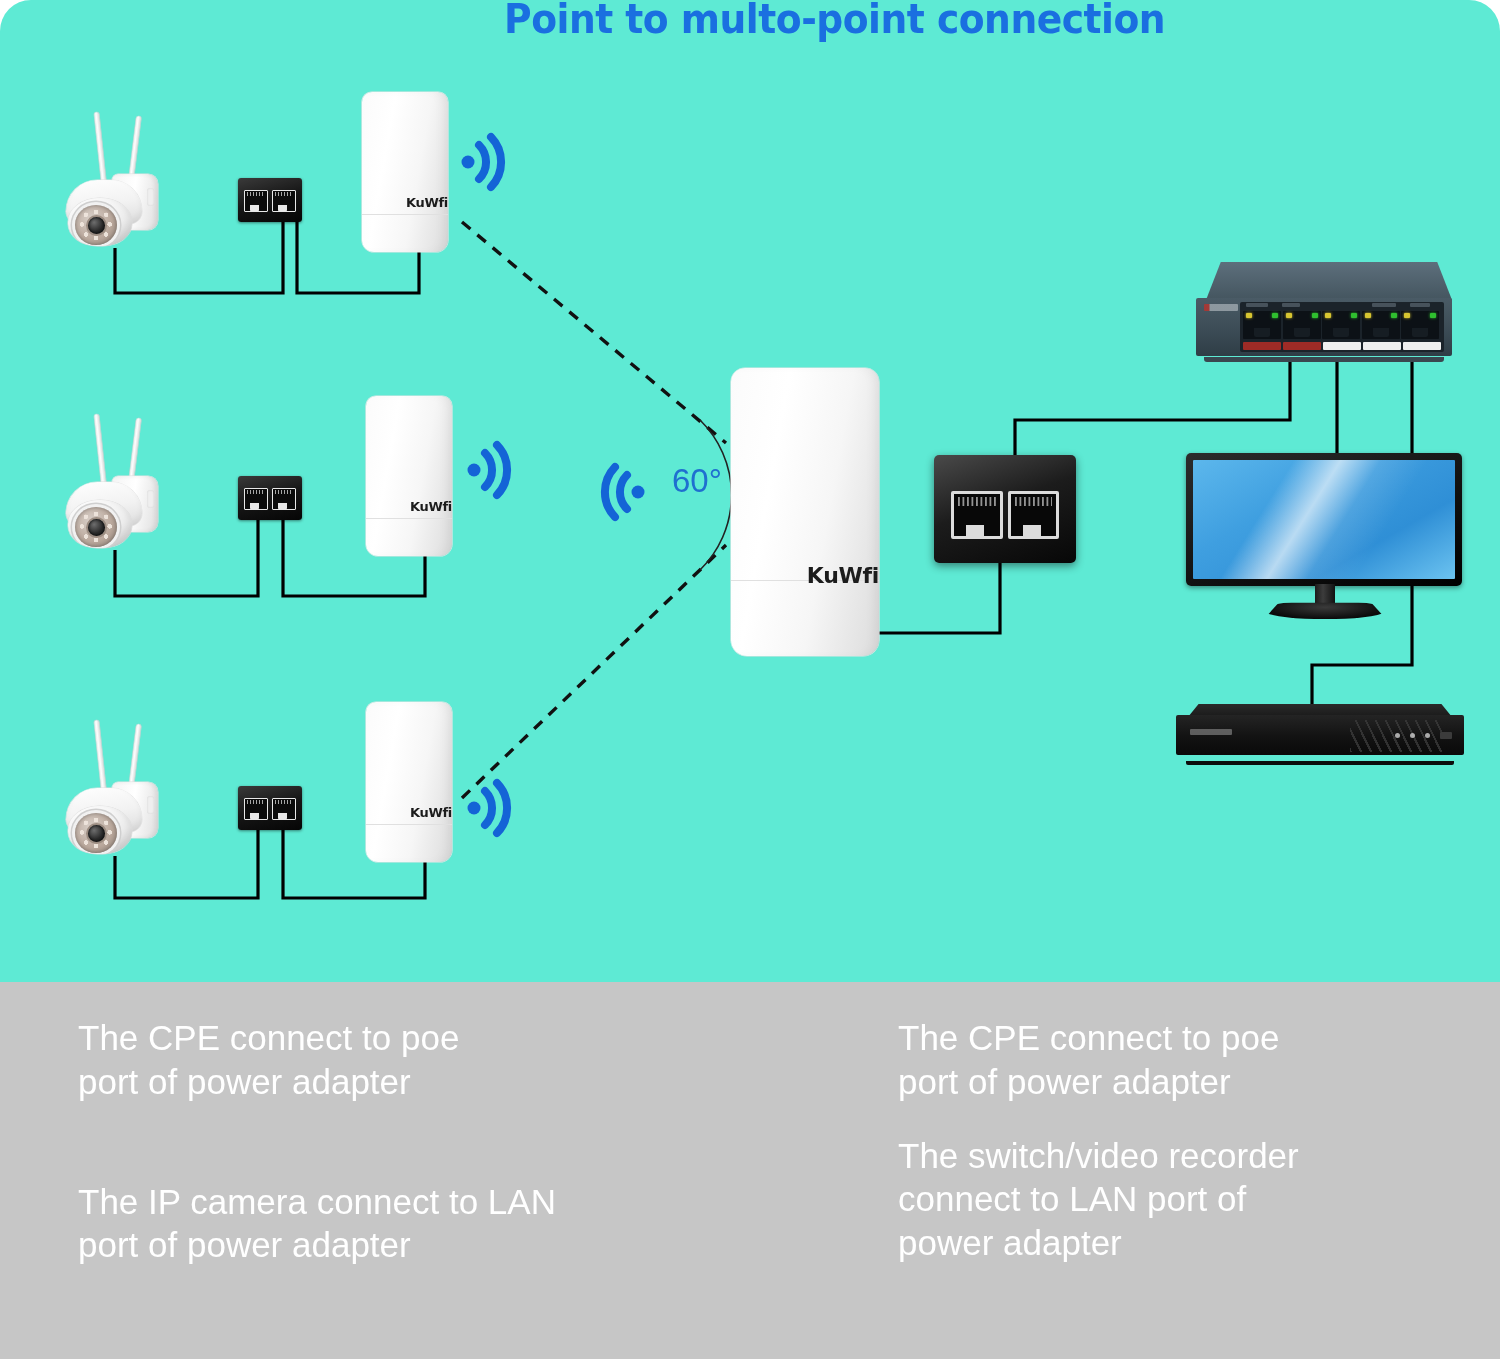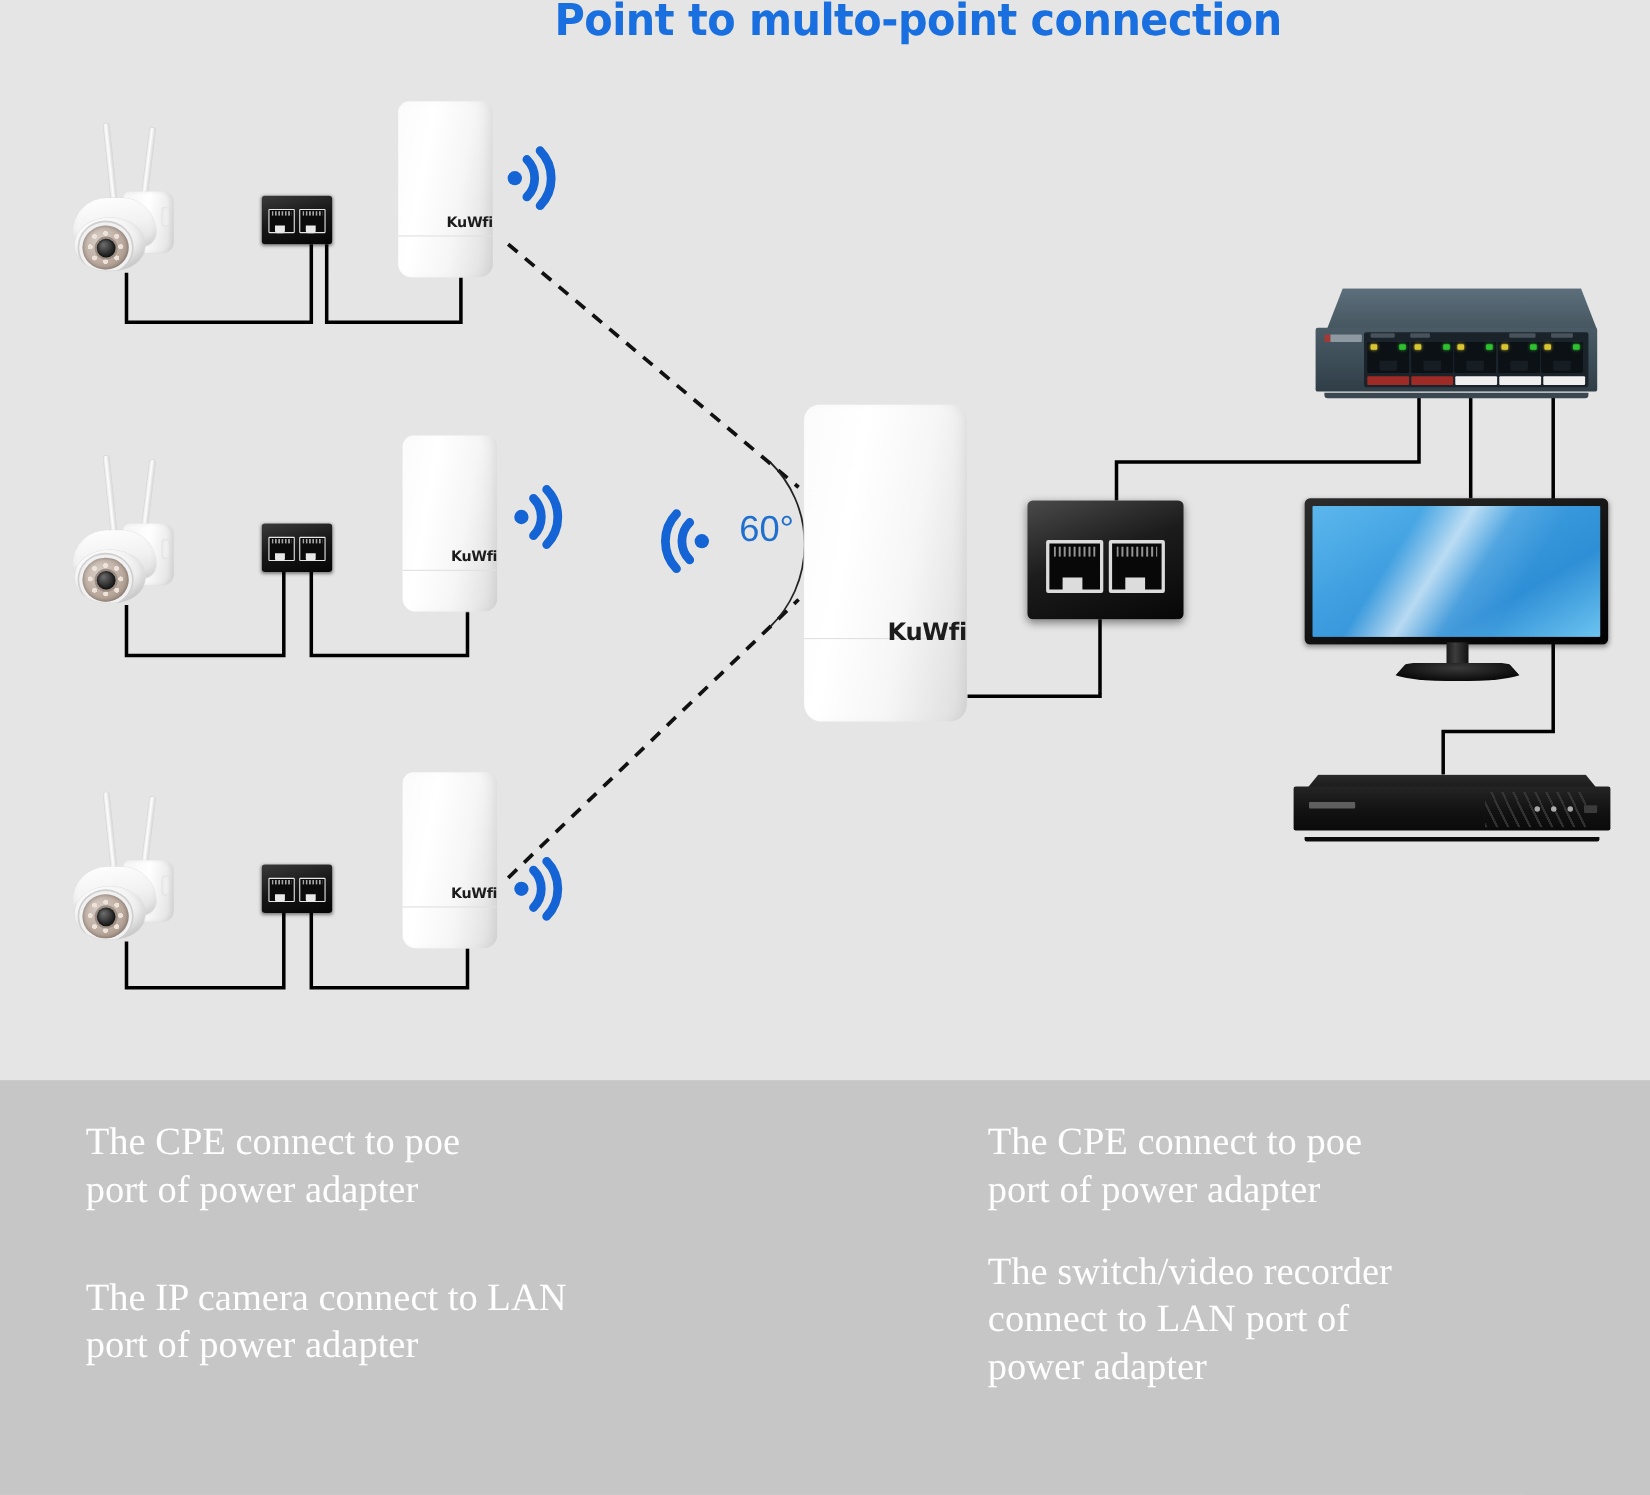--- a/index.html
+++ b/index.html
@@ -2,21 +2,21 @@
 <html><head>
 <meta charset="utf-8">
 <style>
   * { box-sizing: border-box; margin: 0; padding: 0; }
   html, body {
     width: 1500px; height: 1359px;
     background: #ffffff;
     font-family: "Liberation Sans", sans-serif;
     overflow: hidden;
   }
-  #root { position: relative; width: 1500px; height: 1359px; background: #e5e5e5; }
+  #root { position: relative; width: 1500px; height: 1359px; background: #5eead4; border-radius: 31px; }
 
   
   .title {
     position: absolute; top: -4px; left: 0; width: 1500px;
     text-align: center;
     padding-right: 10px;
     font-size: 40px;
     font-weight: bold;
     letter-spacing: -0.5px;
     color: #1a6fe0;
@@ -265,24 +265,24 @@
     position: absolute; left: 0; top: 982px; width: 1500px; height: 377px;
     background: #c6c6c6;
   }
   .cap-col { position: absolute; top: 34px; }
   .cap-col.left { left: 78px; width: 620px; }
   .cap-col.right { left: 898px; width: 540px; }
   .cap-text {
     color: #ffffff;
     font-size: 35px;
     line-height: 1.25;
-    font-family: Liberation Serif, serif;
+    font-family: Liberation Sans, sans-serif;
     white-space: pre-line;
   }
-  .cap-col.left .cap-text.second { margin-top: 54px; }
+  .cap-col.left .cap-text.second { margin-top: 76px; }
   .cap-col.right .cap-text.second { margin-top: 30px; }
 </style>
 </head>
 <body>
 
 <div id="root">
 
   <div class="title">
     <span class="title-inner">Point to multo-point connection</span>
   </div>

